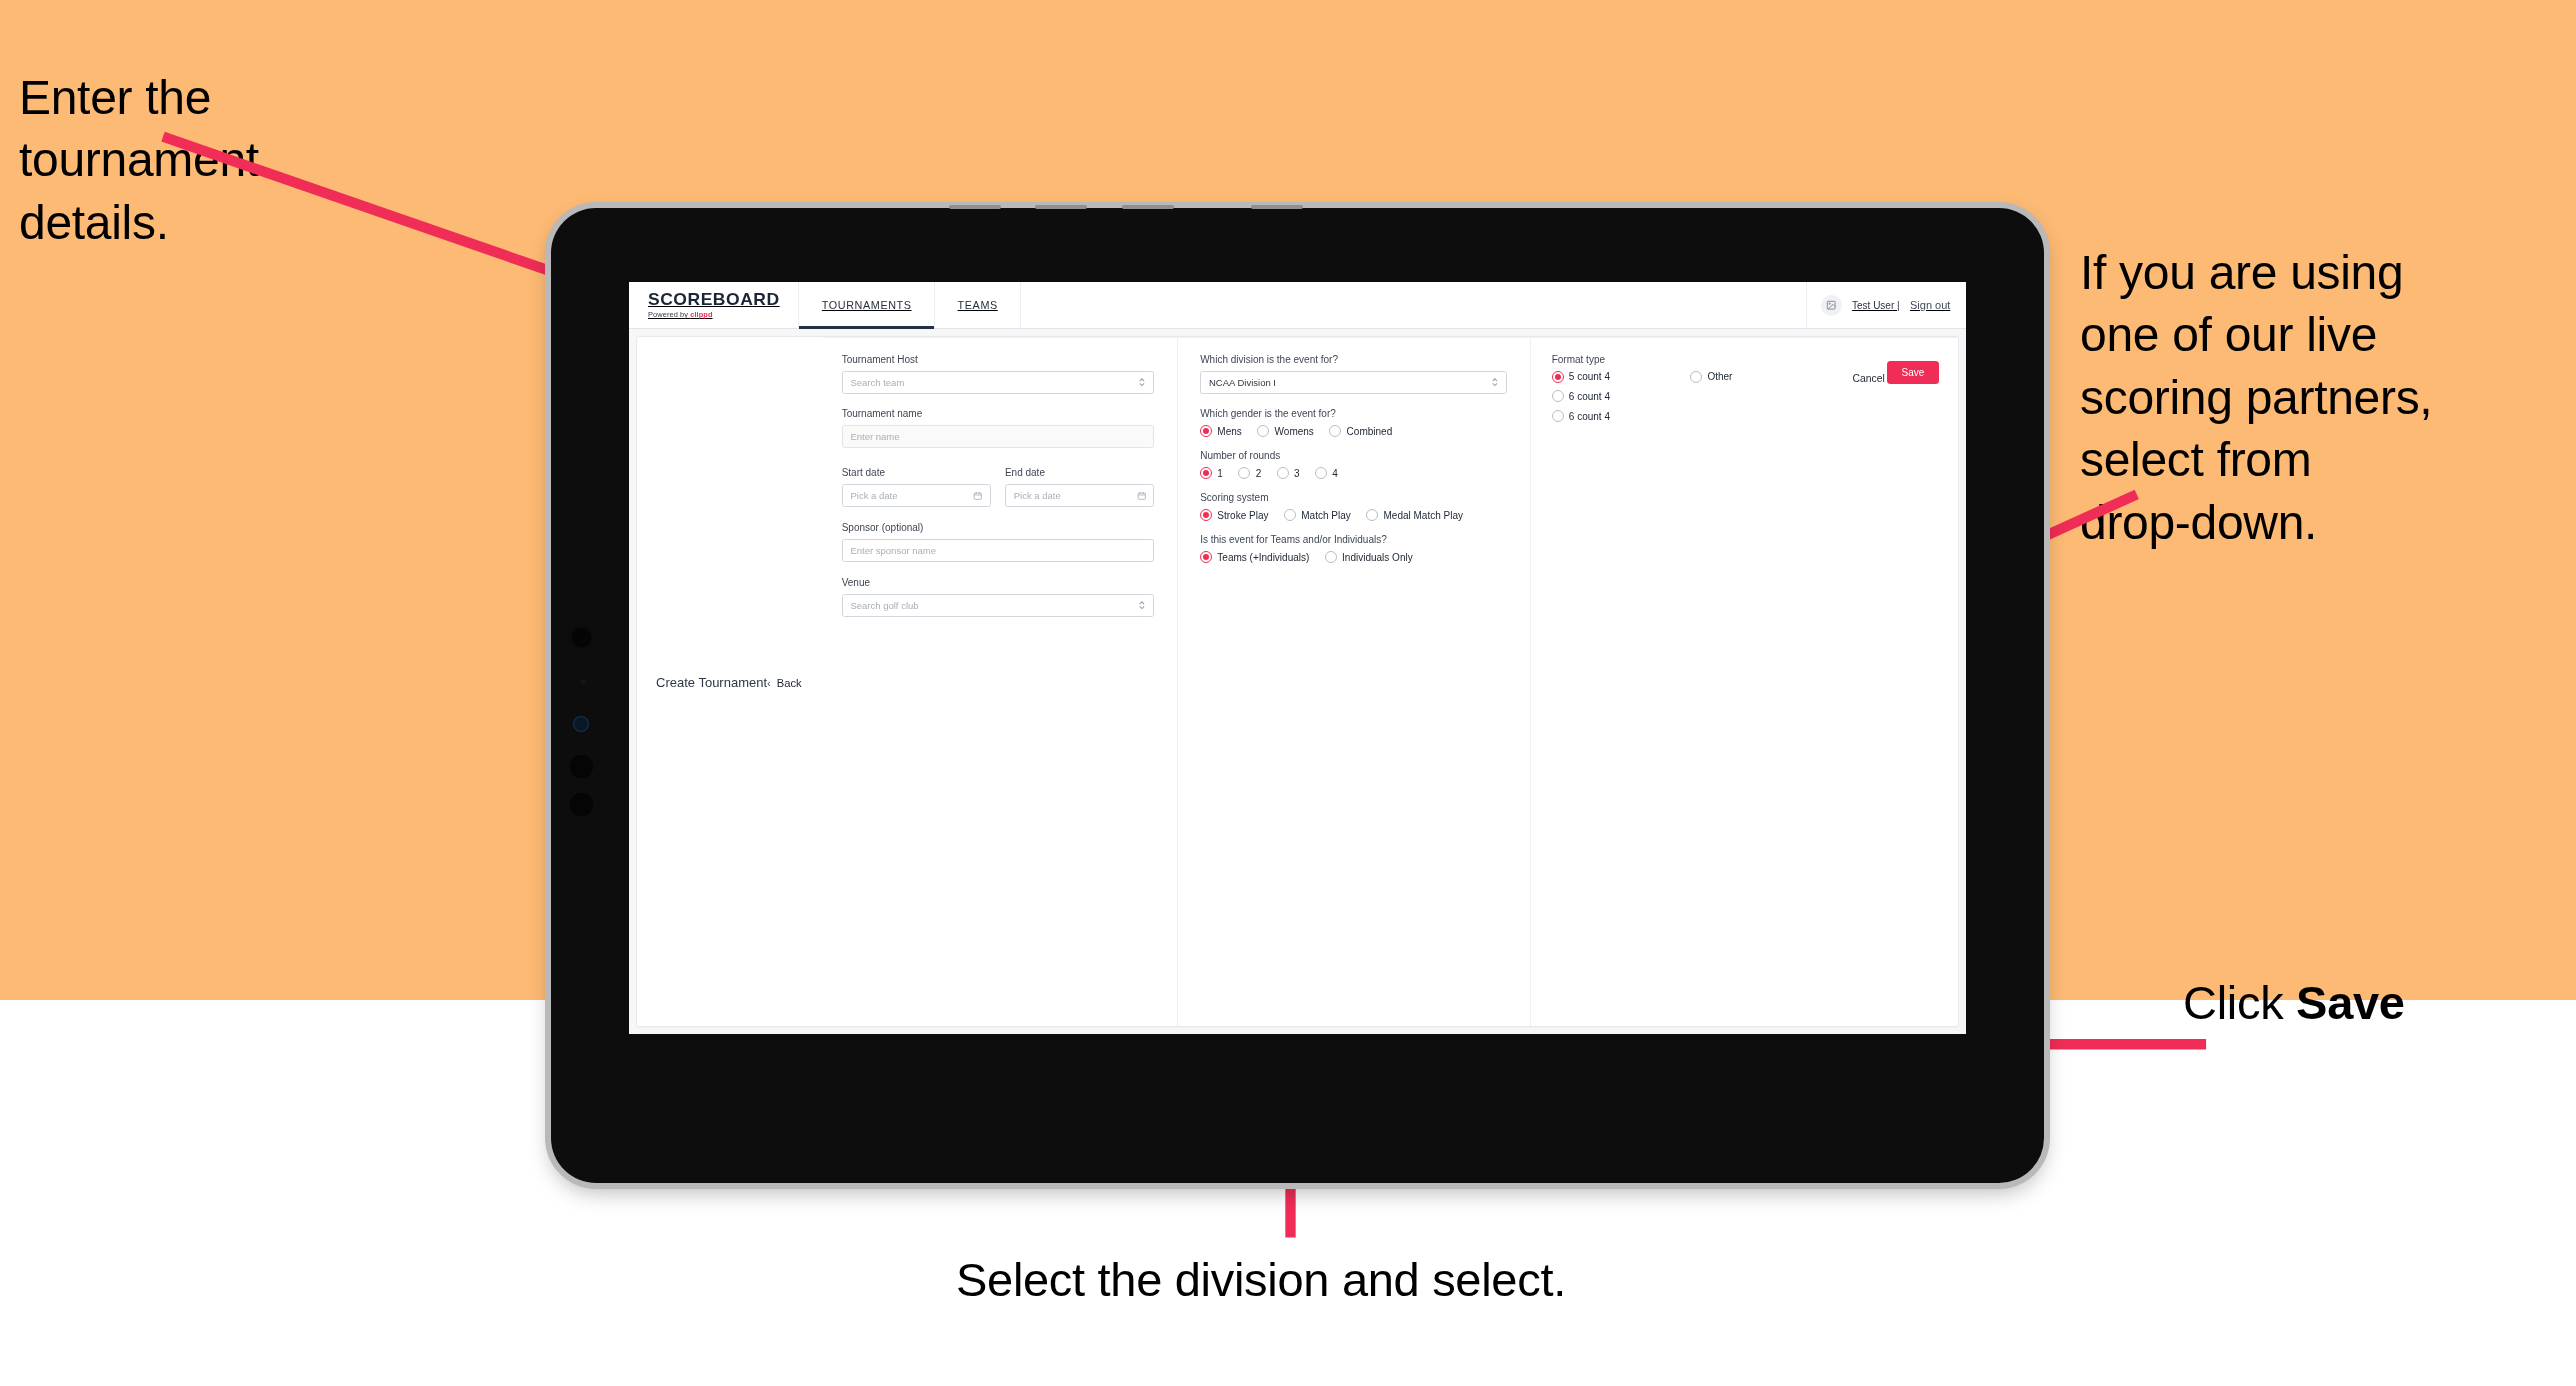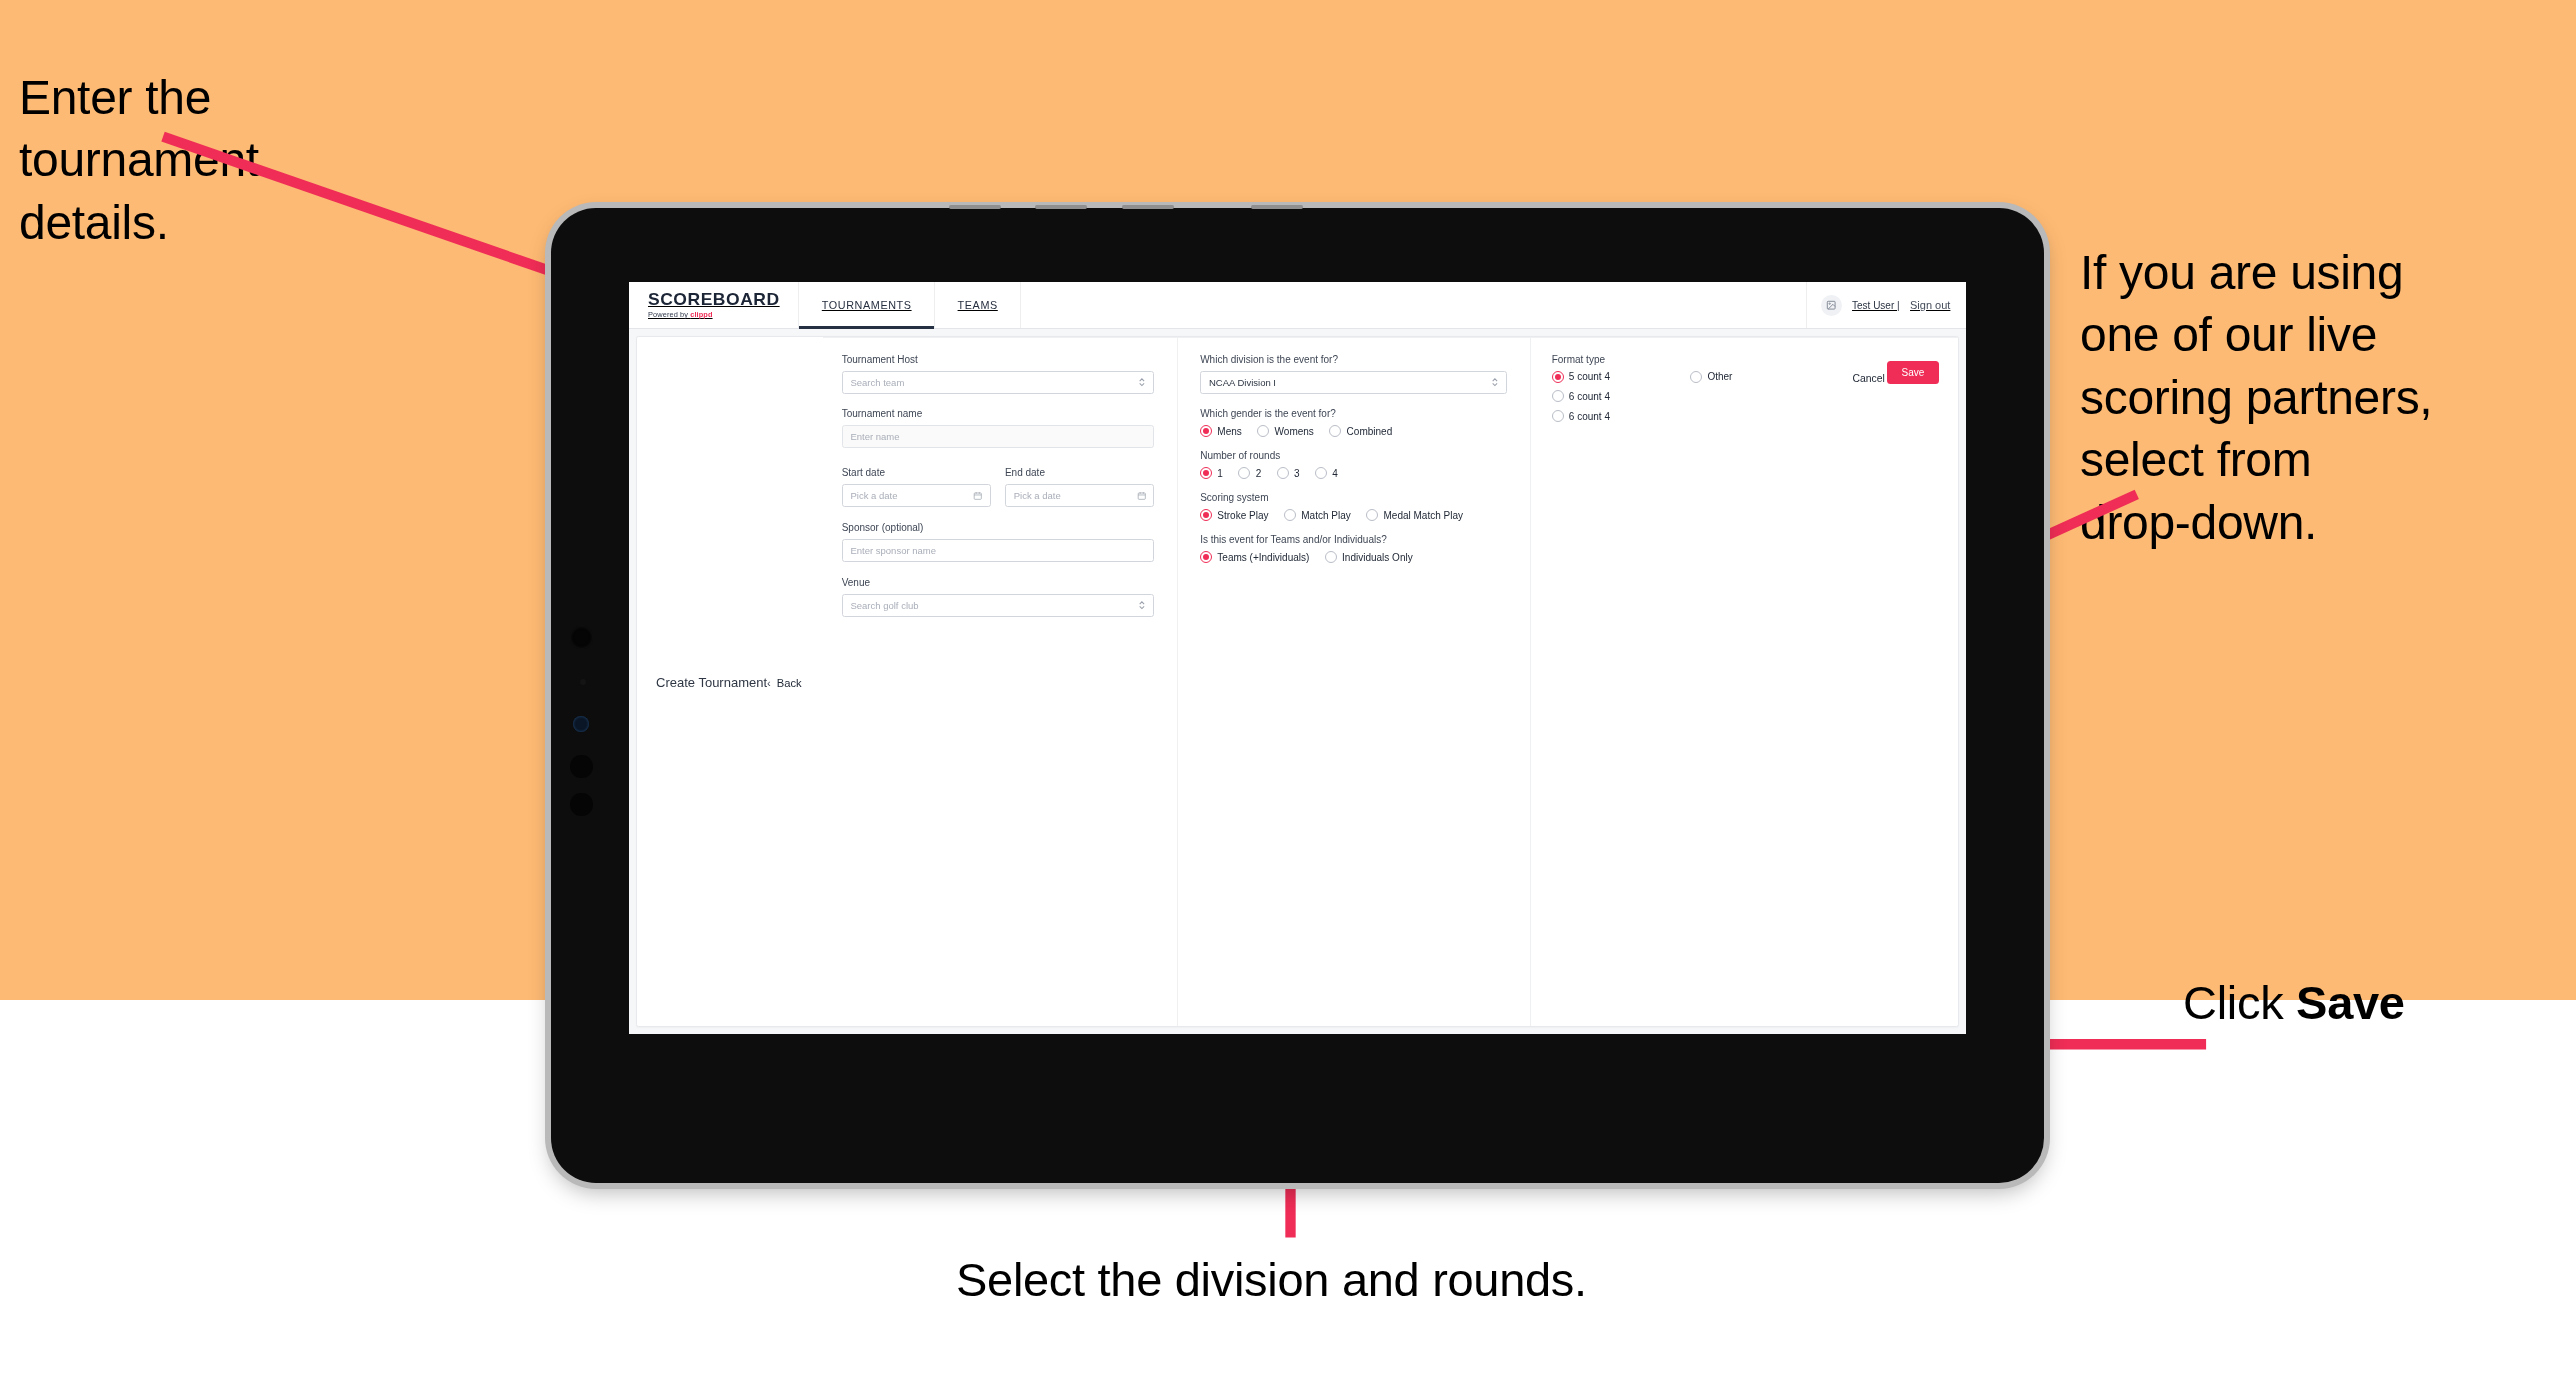--- a/index.html
+++ b/index.html
@@ -182,21 +182,21 @@
 
   <div class="anno" id="anno-left">Enter the
 tournament
 details.</div>
   <div class="anno" id="anno-right">If you are using
 one of our live
 scoring partners,
 select from
 drop-down.</div>
   <div class="anno" id="anno-save"><span>Click </span><b>Save</b></div>
-  <div class="anno" id="anno-bottom">Select the division and rounds.</div>
+  <div class="anno" id="anno-bottom">Select the division and select.</div>
 
   <svg class="arrow" style="left:156px; top:128px; width:450px; height:173px;" viewBox="0 0 520 200">
     <defs>
         <marker id="ah1" markerWidth="5" markerHeight="5" refX="2.2" refY="2.5" orient="auto">
       <path d="M0,0 L5,2.5 L0,5 z" fill="#ef2d56"></path>
         </marker>
       </defs>
     <line x1="8" y1="10" x2="492" y2="178" stroke="#ef2d56" stroke-width="12" marker-end="url(#ah1)"></line>
   </svg>
 

